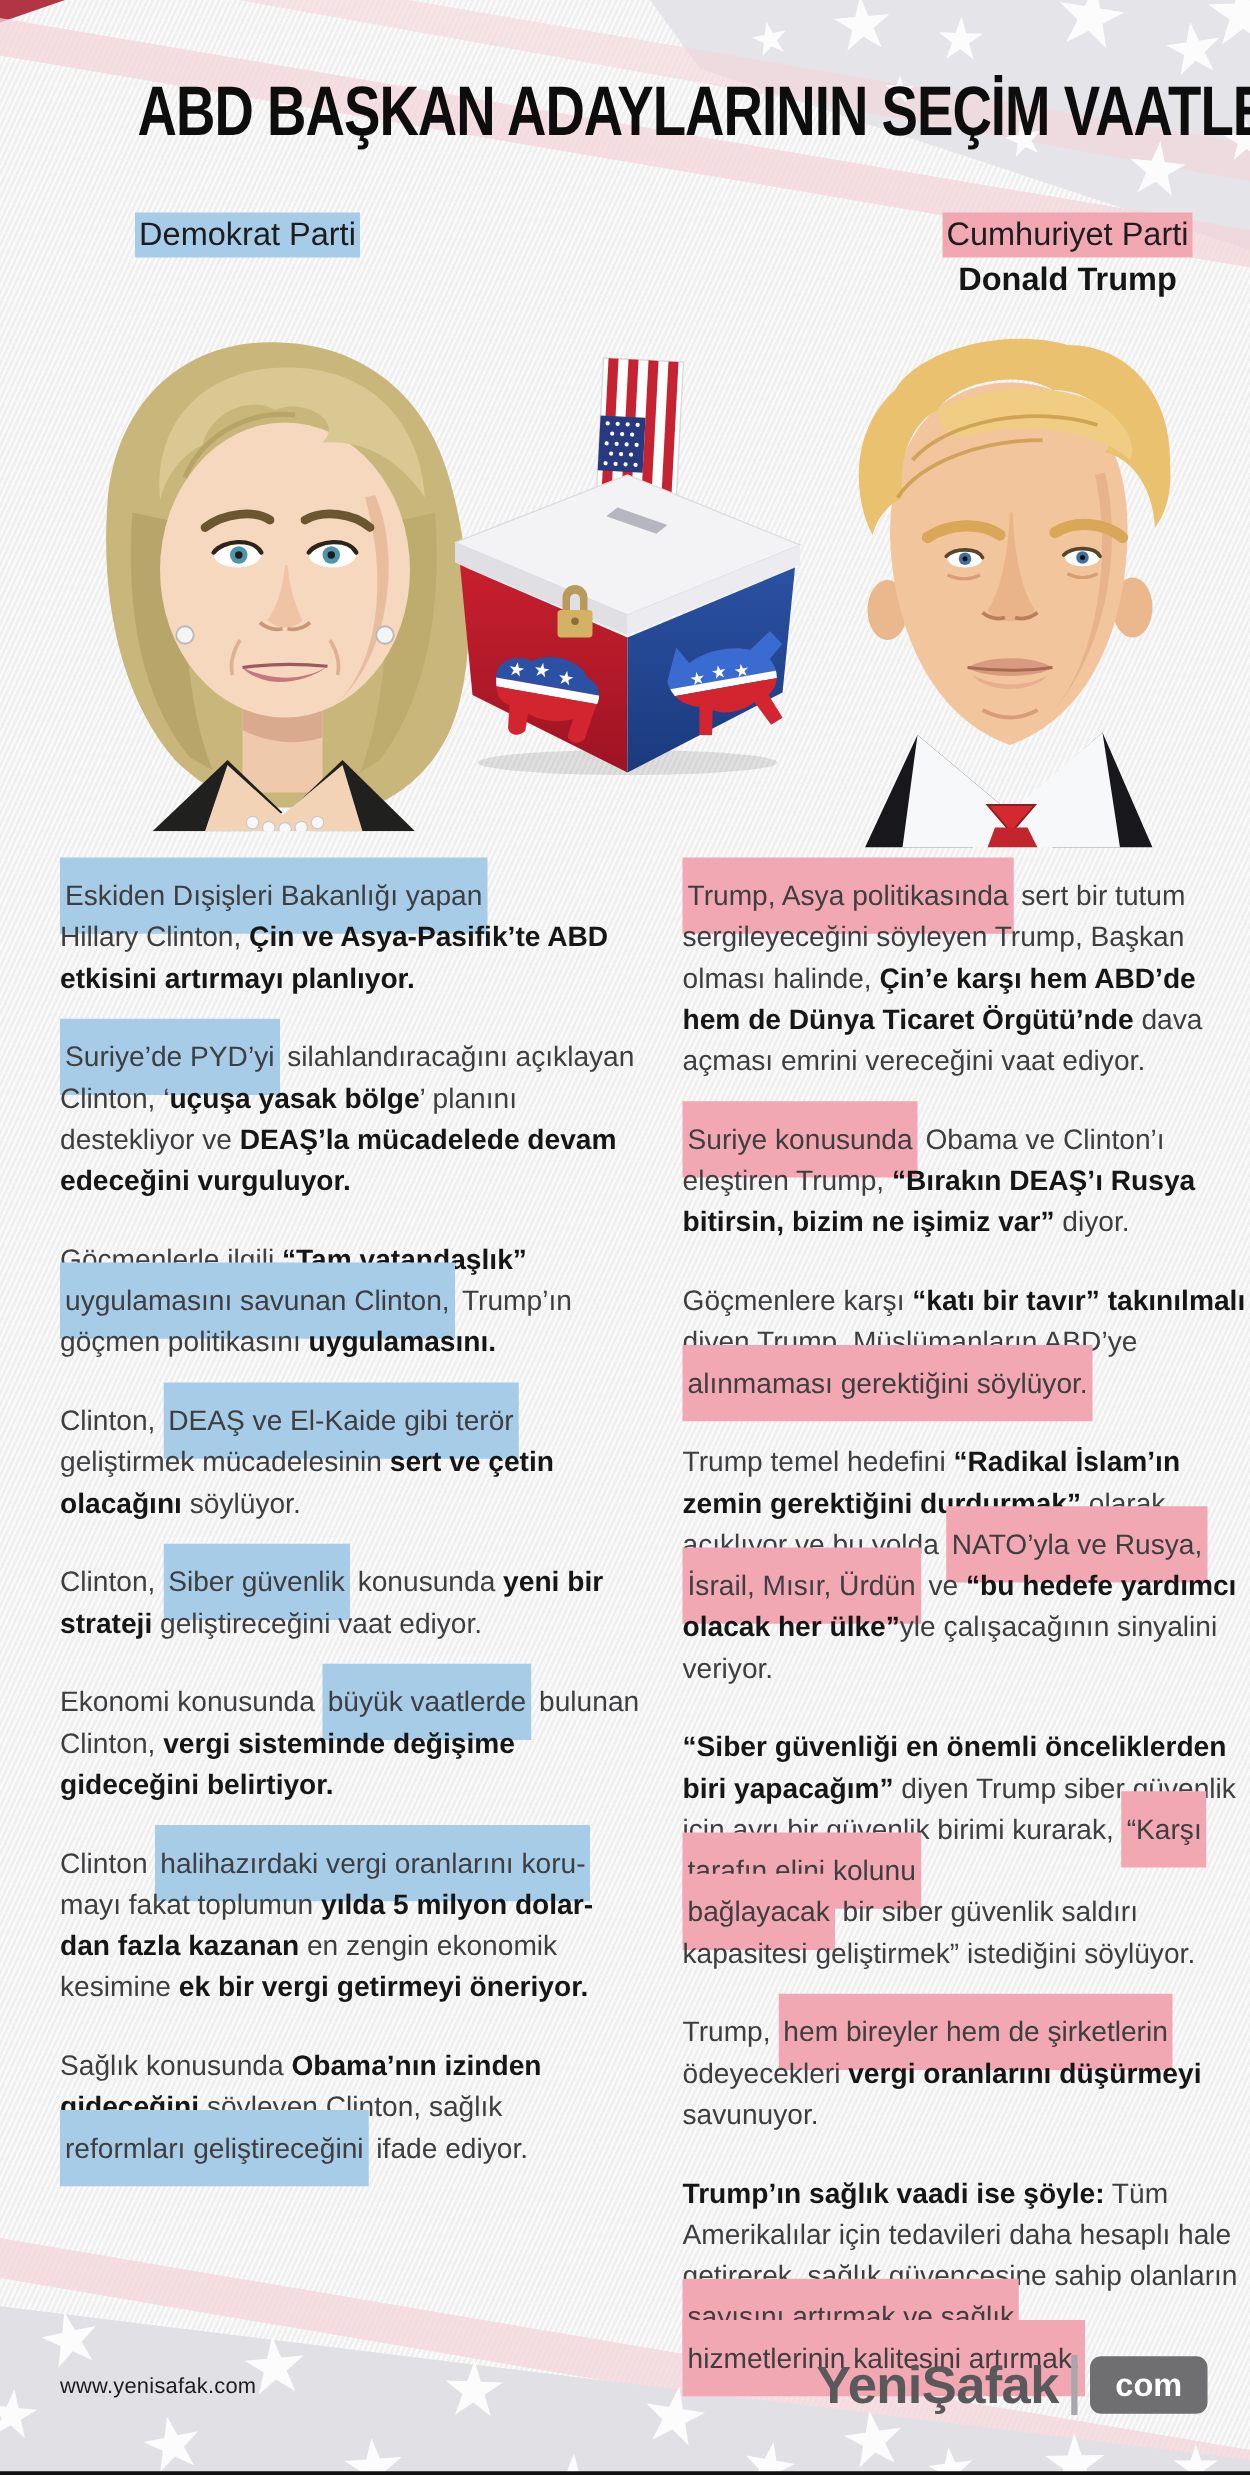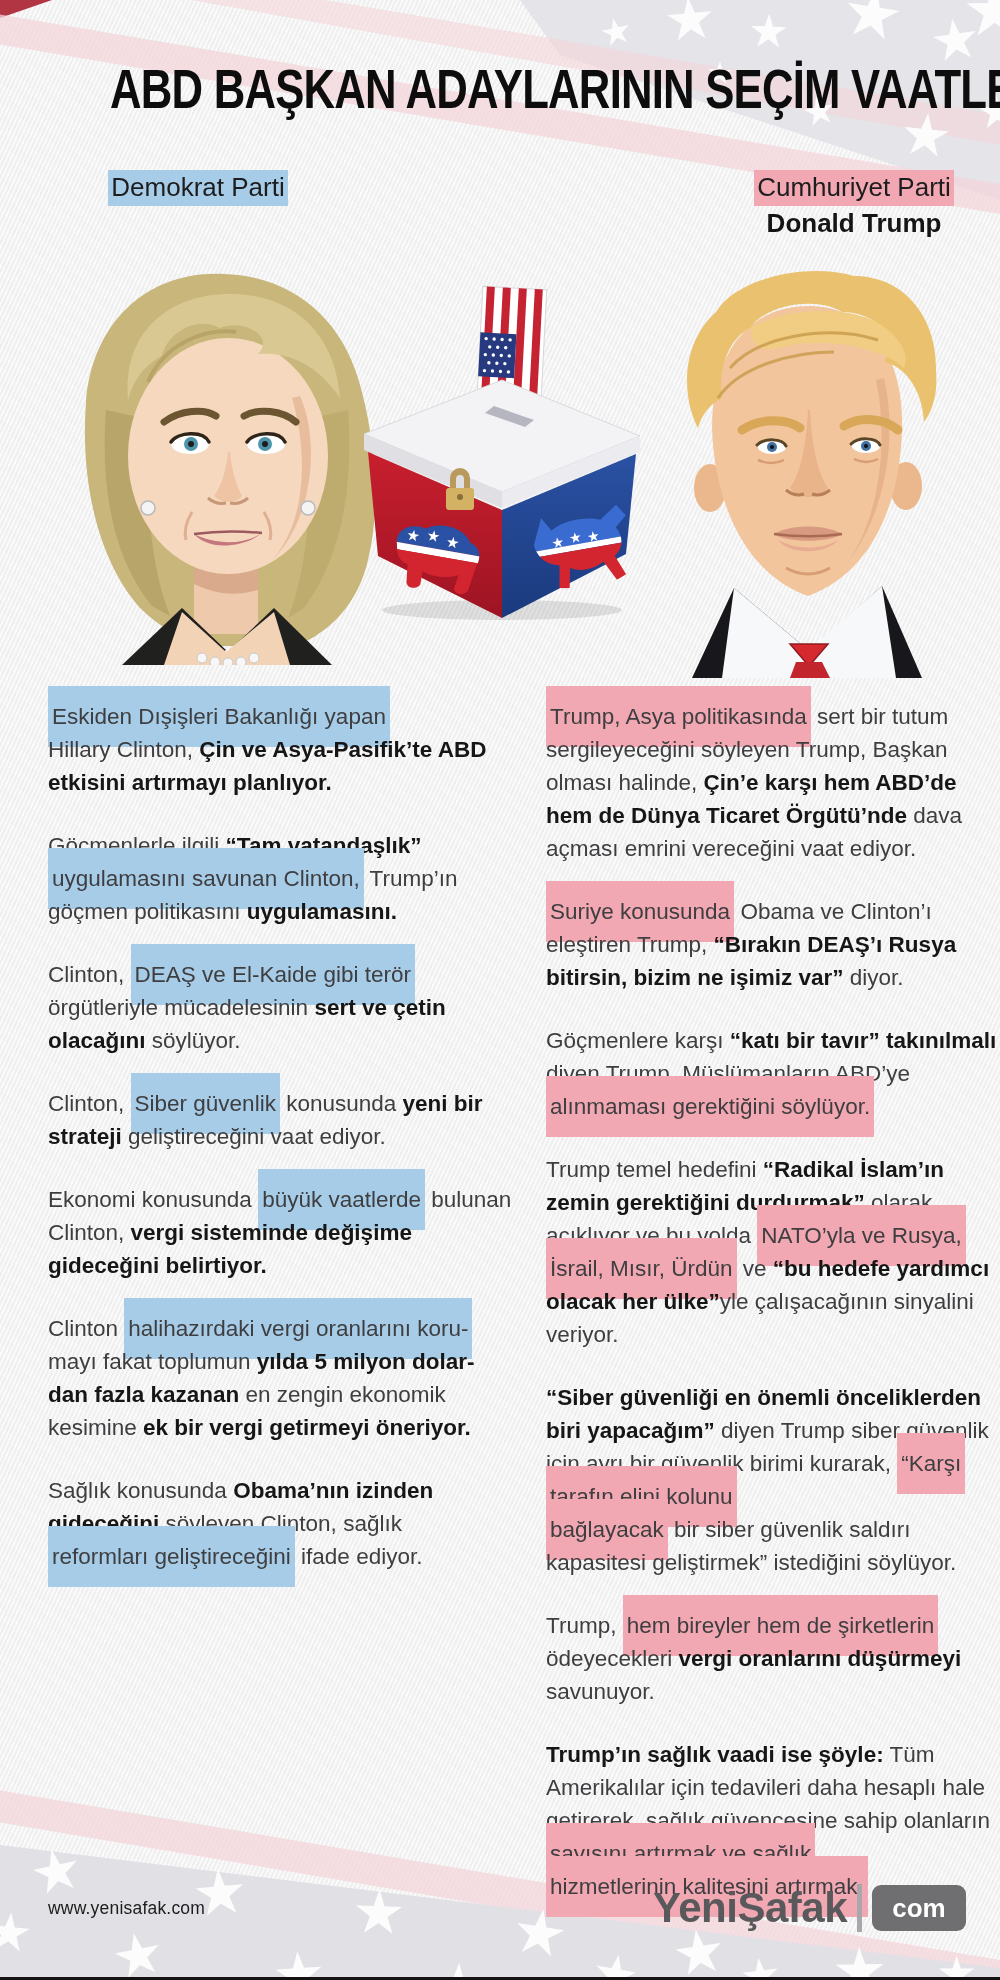--- a/index.html
+++ b/index.html
@@ -266,23 +266,24 @@
       <path d="M136,286 C152,276 188,276 204,286 C192,295 148,295 136,286 Z" fill="#d89b82"></path>
       <path d="M140,292 C158,302 184,302 200,292 C188,307 152,307 140,292 Z" fill="#e8ad90"></path>
       <path d="M136,286 C160,289 182,289 204,286" stroke="#a96a52" stroke-width="2.5" fill="none"></path>
       <path d="M148,320 q22,12 44,0" stroke="#d79d74" stroke-width="3" fill="none"></path>
     </svg>
   </div>
 
   <div class="col col-left">
       <p class="para"><span class="seg-h">Eskiden Dışişleri Bakanlığı yapan</span><span class="seg-n">
 Hillary Clinton, </span><span class="seg-b">Çin ve Asya-Pasifik’te ABD etkisini artırmayı planlıyor.</span></p>
+      <p class="para"><span class="seg-h">Suriye’de PYD’yi</span><span class="seg-n"> silahlandıracağını açıklayan Clinton, ‘</span><span class="seg-b">uçuşa yasak bölge</span><span class="seg-n">’ planını destekliyor ve </span><span class="seg-b">DEAŞ’la mücadelede devam edeceğini vurguluyor.</span></p>
       <p class="para"><span class="seg-n">Göçmenlerle ilgili </span><span class="seg-b">“Tam vatandaşlık”
 </span><span class="seg-h">uygulamasını savunan Clinton,</span><span class="seg-n"> Trump’ın göçmen politikasını </span><span class="seg-b">uygulamasını.</span></p>
-      <p class="para"><span class="seg-n">Clinton, </span><span class="seg-h">DEAŞ ve El-Kaide gibi terör</span><span class="seg-n"> örgütleriyle mücadelesinin </span><span class="seg-b">sert ve çetin olacağını</span><span class="seg-n"> söylüyor.</span></p>
+      <p class="para"><span class="seg-n">Clinton, </span><span class="seg-h">DEAŞ ve El-Kaide gibi terör</span><span class="seg-n"> geliştirmek mücadelesinin </span><span class="seg-b">sert ve çetin olacağını</span><span class="seg-n"> söylüyor.</span></p>
       <p class="para"><span class="seg-n">Clinton, </span><span class="seg-h">Siber güvenlik</span><span class="seg-n"> konusunda </span><span class="seg-b">yeni bir strateji</span><span class="seg-n"> geliştireceğini vaat ediyor.</span></p>
       <p class="para"><span class="seg-n">Ekonomi konusunda </span><span class="seg-h">büyük vaatlerde</span><span class="seg-n"> bulunan Clinton, </span><span class="seg-b">vergi sisteminde değişime gideceğini belirtiyor.</span></p>
       <p class="para"><span class="seg-n">Clinton </span><span class="seg-h">halihazırdaki vergi oranlarını koru-</span><span class="seg-n">
 mayı fakat toplumun </span><span class="seg-b">yılda 5 milyon dolar-
 dan fazla kazanan</span><span class="seg-n"> en zengin ekonomik kesimine </span><span class="seg-b">ek bir vergi getirmeyi öneriyor.</span></p>
       <p class="para"><span class="seg-n">Sağlık konusunda </span><span class="seg-b">Obama’nın izinden gideceğini</span><span class="seg-n"> söyleyen Clinton, sağlık
 </span><span class="seg-h">reformları geliştireceğini</span><span class="seg-n"> ifade ediyor.</span></p>
     </div>
   <div class="col col-right">
       <p class="para"><span class="seg-h">Trump, Asya politikasında</span><span class="seg-n"> sert bir tutum sergileyeceğini söyleyen Trump, Başkan olması halinde, </span><span class="seg-b">Çin’e karşı hem ABD’de hem de Dünya Ticaret Örgütü’nde</span><span class="seg-n"> dava açması emrini vereceğini vaat ediyor.</span></p>

